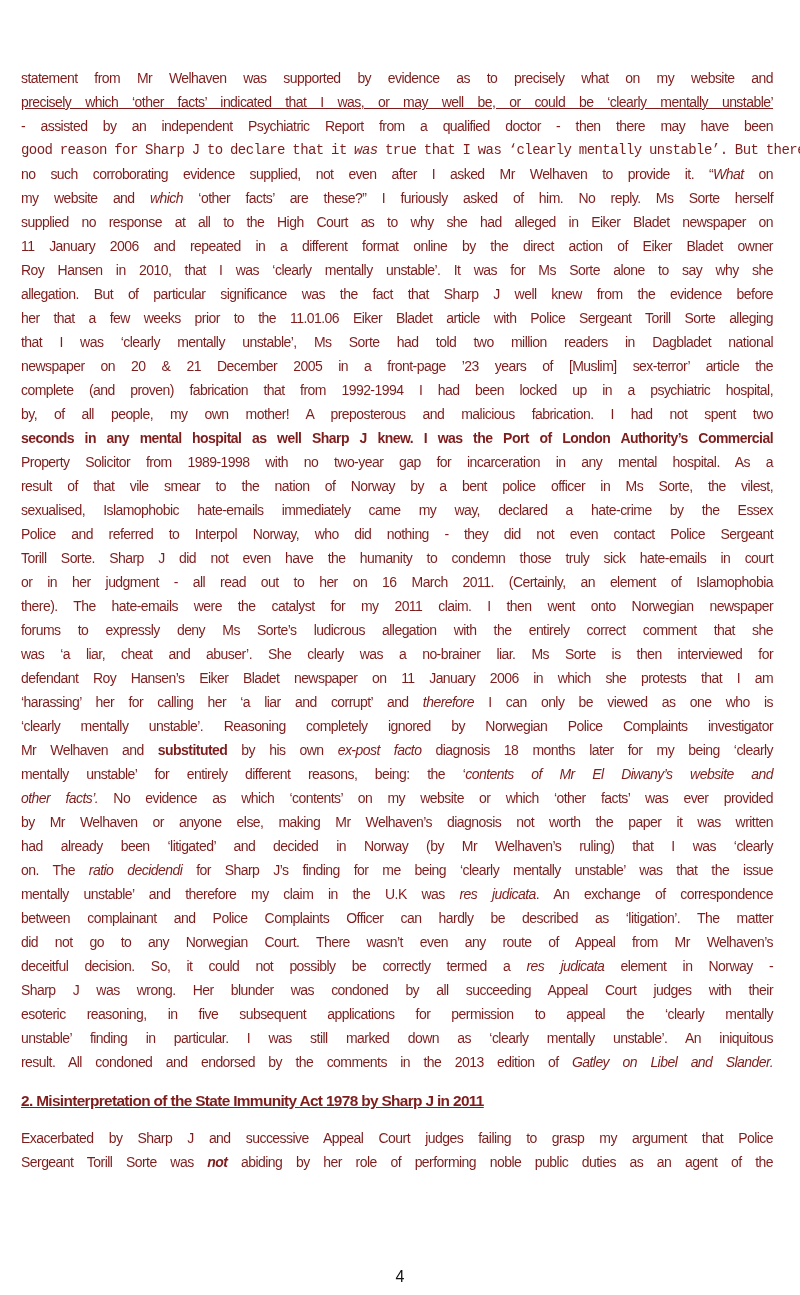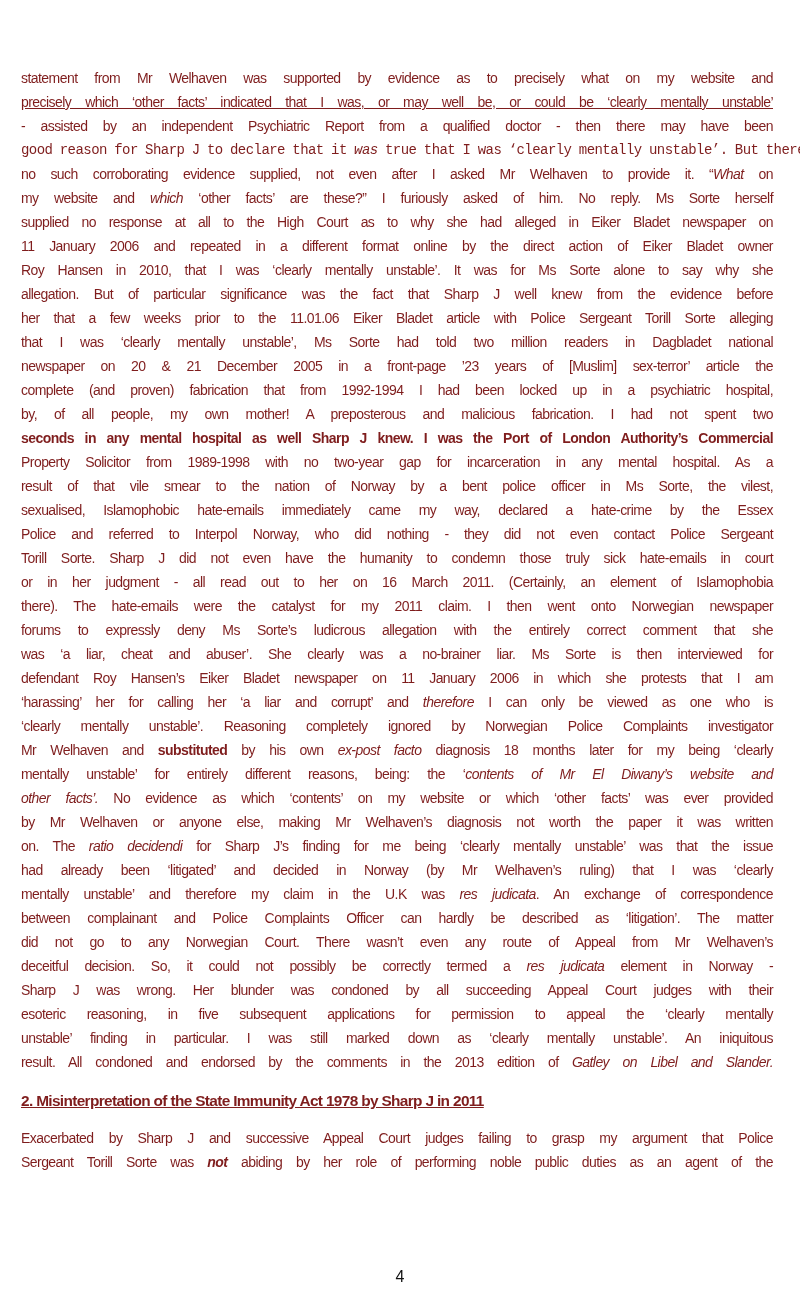--- a/index.html
+++ b/index.html
@@ -66,22 +66,22 @@
       <span class="line" style="display: block; width: 752px;"><span>there). The hate-emails were the catalyst for my 2011 claim. I then went onto Norwegian newspaper</span></span>
       <span class="line" style="display: block; width: 752px;"><span>forums to expressly deny Ms Sorte’s ludicrous allegation with the entirely correct comment that she</span></span>
       <span class="line" style="display: block; width: 752px;"><span>was ‘a liar, cheat and abuser’. She clearly was a no-brainer liar. Ms Sorte is then interviewed for</span></span>
       <span class="line" style="display: block; width: 752px;"><span>defendant Roy Hansen’s Eiker Bladet newspaper on 11 January 2006 in which she protests that I am</span></span>
       <span class="line" style="display: block; width: 752px;"><span>‘harassing’ her for calling her ‘a liar and corrupt’ and </span><span class="seg-i">therefore</span><span> I can only be viewed as one who is</span></span>
       <span class="line" style="display: block; width: 752px;"><span>‘clearly mentally unstable’. Reasoning completely ignored by Norwegian Police Complaints investigator</span></span>
       <span class="line" style="display: block; width: 752px;"><span>Mr Welhaven and </span><span class="seg-b">substituted</span><span> by his own </span><span class="seg-i">ex-post facto</span><span> diagnosis 18 months later for my being ‘clearly</span></span>
       <span class="line" style="display: block; width: 752px;"><span>mentally unstable’ for entirely different reasons, being: the ‘</span><span class="seg-i">contents of Mr El Diwany’s website and</span></span>
       <span class="line" style="display: block; width: 752px;"><span class="seg-i">other facts’.</span><span> No evidence as which ‘contents’ on my website or which ‘other facts’ was ever provided</span></span>
       <span class="line" style="display: block; width: 752px;"><span>by Mr Welhaven or anyone else, making Mr Welhaven’s diagnosis not worth the paper it was written</span></span>
+      <span class="line" style="display: block; width: 752px;"><span>had already been ‘litigated’ and decided in Norway (by Mr Welhaven’s ruling) that I was ‘clearly</span></span>
       <span class="line" style="display: block; width: 752px;"><span>on. The </span><span class="seg-i">ratio decidendi</span><span> for Sharp J’s finding for me being ‘clearly mentally unstable’ was that the issue</span></span>
-      <span class="line" style="display: block; width: 752px;"><span>had already been ‘litigated’ and decided in Norway (by Mr Welhaven’s ruling) that I was ‘clearly</span></span>
       <span class="line" style="display: block; width: 752px;"><span>mentally unstable’ and therefore my claim in the U.K was </span><span class="seg-i">res judicata</span><span>. An exchange of correspondence</span></span>
       <span class="line" style="display: block; width: 752px;"><span>between complainant and Police Complaints Officer can hardly be described as ‘litigation’. The matter</span></span>
       <span class="line" style="display: block; width: 752px;"><span>did not go to any Norwegian Court. There wasn’t even any route of Appeal from Mr Welhaven’s</span></span>
       <span class="line" style="display: block; width: 752px;"><span>deceitful decision. So, it could not possibly be correctly termed a </span><span class="seg-i">res judicata</span><span> element in Norway -</span></span>
       <span class="line" style="display: block; width: 752px;"><span>Sharp J was wrong. Her blunder was condoned by all succeeding Appeal Court judges with their</span></span>
       <span class="line" style="display: block; width: 752px;"><span>esoteric reasoning, in five subsequent applications for permission to appeal the ‘clearly mentally</span></span>
       <span class="line" style="display: block; width: 752px;"><span>unstable’ finding in particular. I was still marked down as ‘clearly mentally unstable’. An iniquitous</span></span>
       <span class="line" style="display: block; width: 752px;"><span>result. All condoned and endorsed by the comments in the 2013 edition of </span><span class="seg-i">Gatley on Libel and Slander.</span></span>
     </div>
   <div class="heading" style="display: block; transform-origin: left center; transform: scaleX(1.10082); width: 486px;">2. Misinterpretation of the State Immunity Act 1978 by Sharp J in 2011</div>

